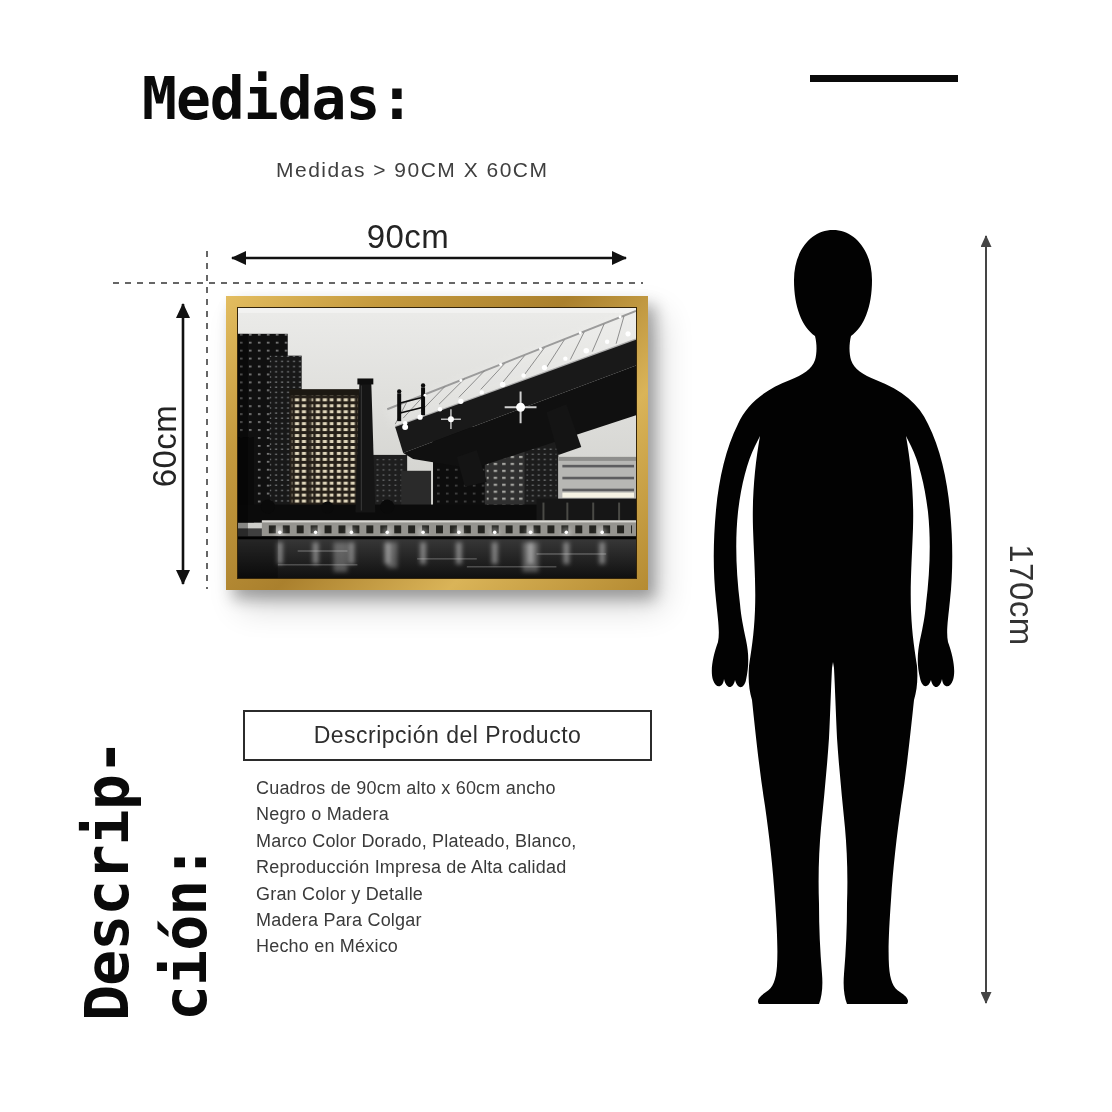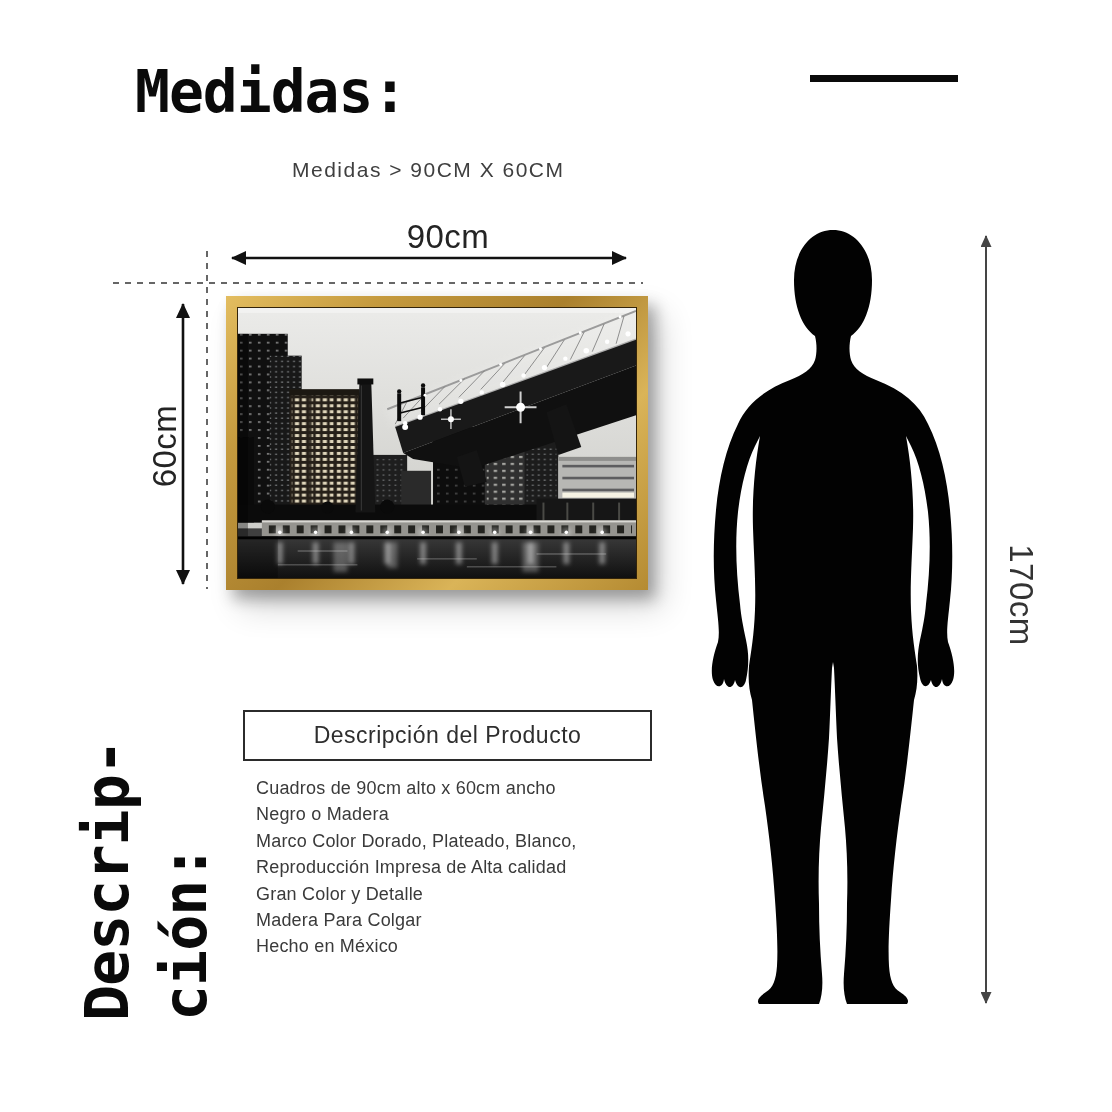--- a/index.html
+++ b/index.html
@@ -1,33 +1,33 @@
 <!DOCTYPE html>
 <html><head>
 <meta charset="utf-8">
 <style>
   html,body{margin:0;padding:0;background:#ffffff;}
   .canvas{
     position:relative;width:1112px;height:1112px;background:#ffffff;overflow:hidden;
     font-family:"Liberation Sans", sans-serif;color:#111;
   }
   .title{
-    position:absolute;left:126px;top:54px;margin:9px;
+    position:absolute;left:126px;top:54px;margin:16px;
     font-family:"DejaVu Sans Mono", monospace;font-weight:700;
     font-size:58px;line-height:1;letter-spacing:-1px;color:#0a0a0a;
   }
   .top-rule{position:absolute;left:810px;top:75px;width:148px;height:7px;background:#0a0a0a;}
   .breadcrumb{
-    position:absolute;left:292px;top:158px;font-size:21px;letter-spacing:1.5px;color:#3f3f3f;
+    position:absolute;left:276px;top:158px;font-size:21px;letter-spacing:1.5px;color:#3f3f3f;
   }
   .dims{position:absolute;left:0;top:0;pointer-events:none;}
   .dim-label{
     position:absolute;font-size:33px;color:#242424;text-align:center;letter-spacing:0.5px;
   }
-  .label-90{left:378px;top:218px;width:140px;}
+  .label-90{left:338px;top:218px;width:140px;}
   .label-60{left:96px;top:426px;width:140px;height:40px;transform:rotate(-90deg);}
   .label-170{left:950px;top:575px;width:140px;height:40px;transform:rotate(90deg);color:#333;}
   .frame{
     position:absolute;left:226px;top:296px;width:422px;height:294px;box-sizing:border-box;
     background:linear-gradient(135deg,#e3bd60 0%,#c59a3e 22%,#aa802d 48%,#dab458 72%,#b58b32 100%);
     box-shadow:7px 9px 14px rgba(0,0,0,.30), 14px 18px 30px rgba(0,0,0,.16);
   }
   .photo{
     position:absolute;left:11px;top:11px;right:11px;bottom:11px;
     border:1px solid rgba(70,48,8,.65);box-sizing:border-box;background:#101010;

